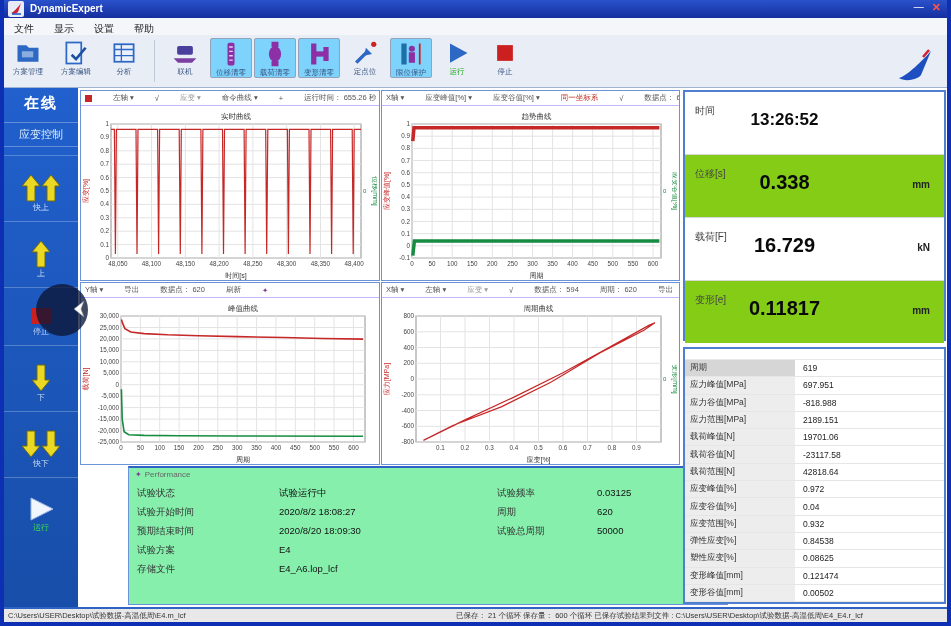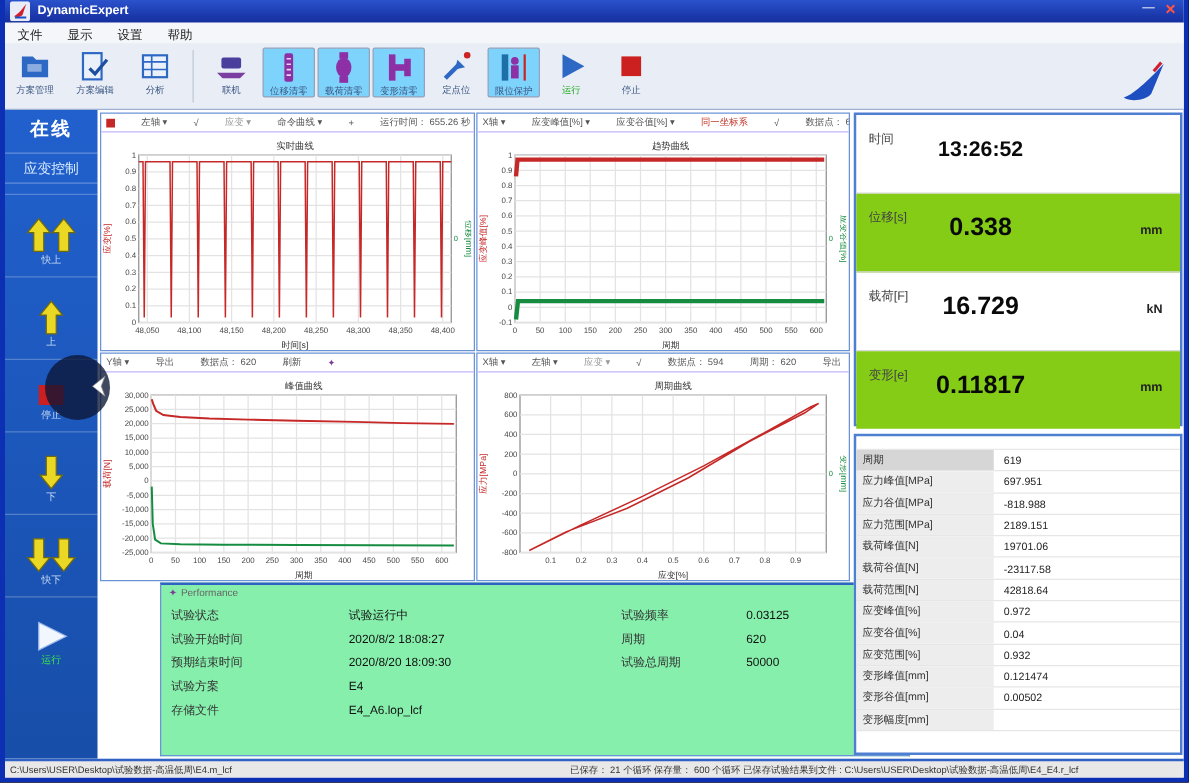--- a/index.html
+++ b/index.html
@@ -581,20 +581,28 @@
       </div>
       <div class="rt-row">
         <span class="rt-label">应变谷值[%]</span>
         <span class="rt-value">0.04</span>
       </div>
       <div class="rt-row">
         <span class="rt-label">应变范围[%]</span>
         <span class="rt-value">0.932</span>
       </div>
       <div class="rt-row">
+        <span class="rt-label">弹性应变[%]</span>
+        <span class="rt-value">0.84538</span>
+      </div>
+      <div class="rt-row">
+        <span class="rt-label">塑性应变[%]</span>
+        <span class="rt-value">0.08625</span>
+      </div>
+      <div class="rt-row">
         <span class="rt-label">变形峰值[mm]</span>
         <span class="rt-value">0.121474</span>
       </div>
       <div class="rt-row">
         <span class="rt-label">变形谷值[mm]</span>
         <span class="rt-value">0.00502</span>
       </div>
       <div class="rt-row">
         <span class="rt-label">变形幅度[mm]</span>
       </div>

